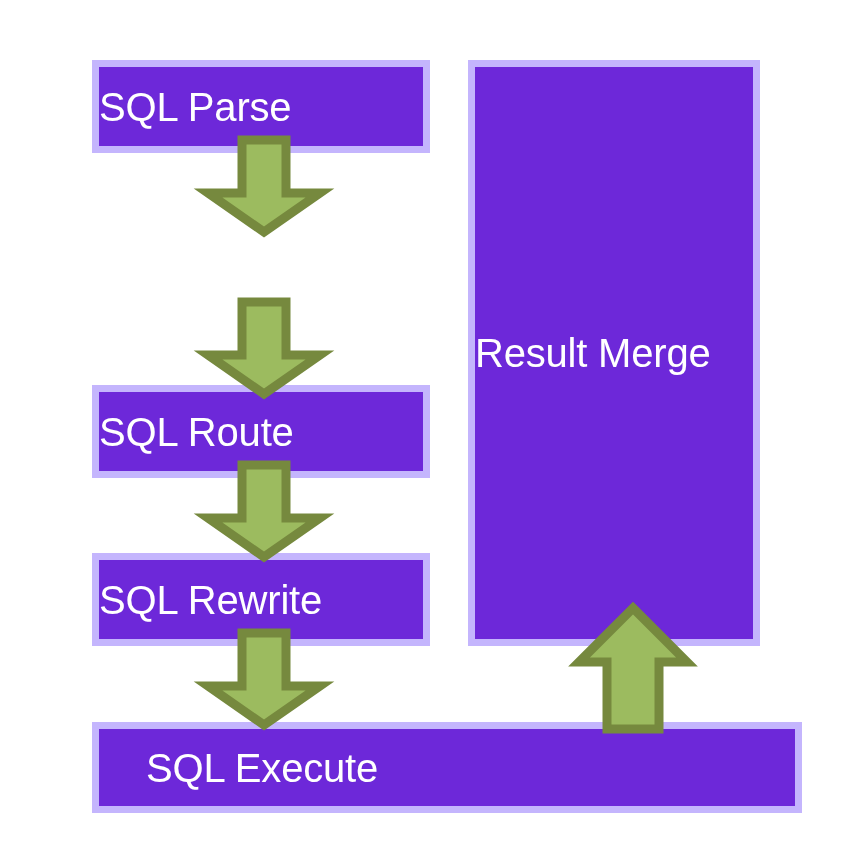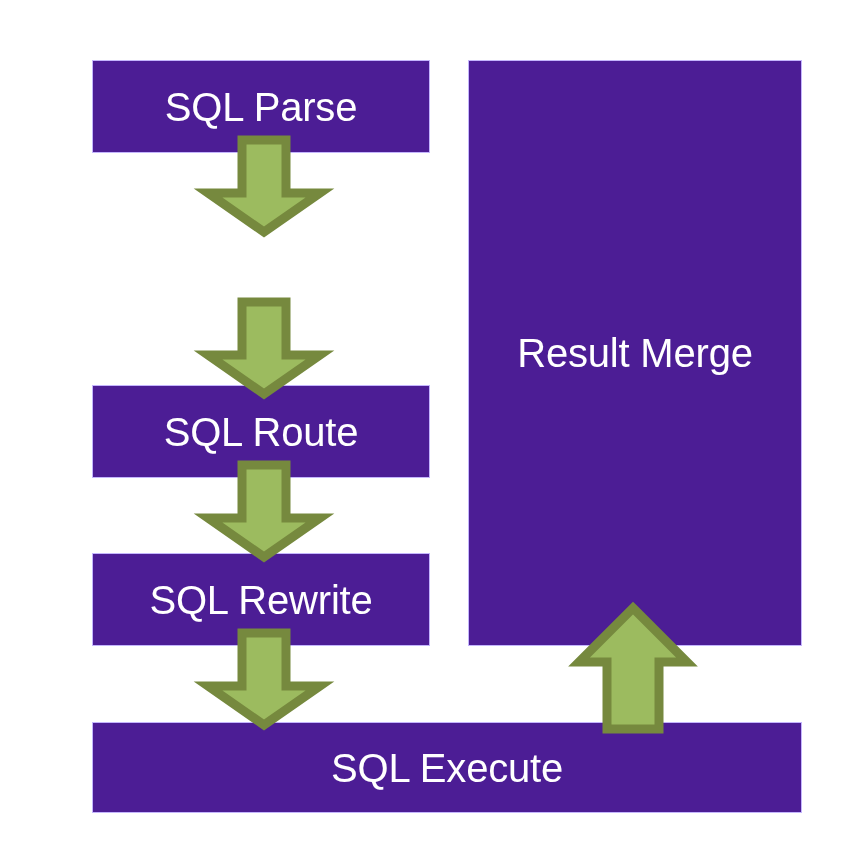--- a/index.html
+++ b/index.html
@@ -14,45 +14,44 @@
   #canvas {
     position: relative;
     width: 854px;
     height: 868px;
     background: #ffffff;
     overflow: hidden;
   }
   .node {
     position: absolute;
     box-sizing: border-box;
-    background: #4c1d95;
-    border: 1px solid #c4b5fd;
+    background: #6d28d9;
+    border: 7px solid #c4b5fd;
     display: flex;
     align-items: center;
-    justify-content: center;
     z-index: 1;
   }
   .node-label {
     color: #ffffff;
     font-family: "Liberation Sans", sans-serif;
     font-size: 40px;
     font-weight: 400;
     line-height: 1;
     letter-spacing: -0.2px;
     white-space: nowrap;
     text-align: center;
   }
 
   
   #node-sql-parse      { left: 92px;  top: 60px;  width: 338px; height: 93px; }
   #node-query-optimize { left: 92px;  top: 222px; width: 338px; height: 93px; }
   #node-sql-route      { left: 92px;  top: 385px; width: 338px; height: 93px; }
   #node-sql-rewrite    { left: 92px;  top: 553px; width: 338px; height: 93px; }
-  #node-sql-execute    { left: 92px;  top: 722px; width: 710px; height: 91px; }
-  #node-result-merge   { left: 468px; top: 60px;  width: 334px; height: 586px; }
+  #node-sql-execute    { left: 92px;  top: 722px; width: 710px; height: 91px; padding-left: 47px; }
+  #node-result-merge   { left: 468px; top: 60px;  width: 292px; height: 586px; }
 
   
   .arrow {
     position: absolute;
     z-index: 2;
     overflow: visible;
   }
   .arrow polygon {
     fill: #9CBB5F;
     stroke: #76893E;

